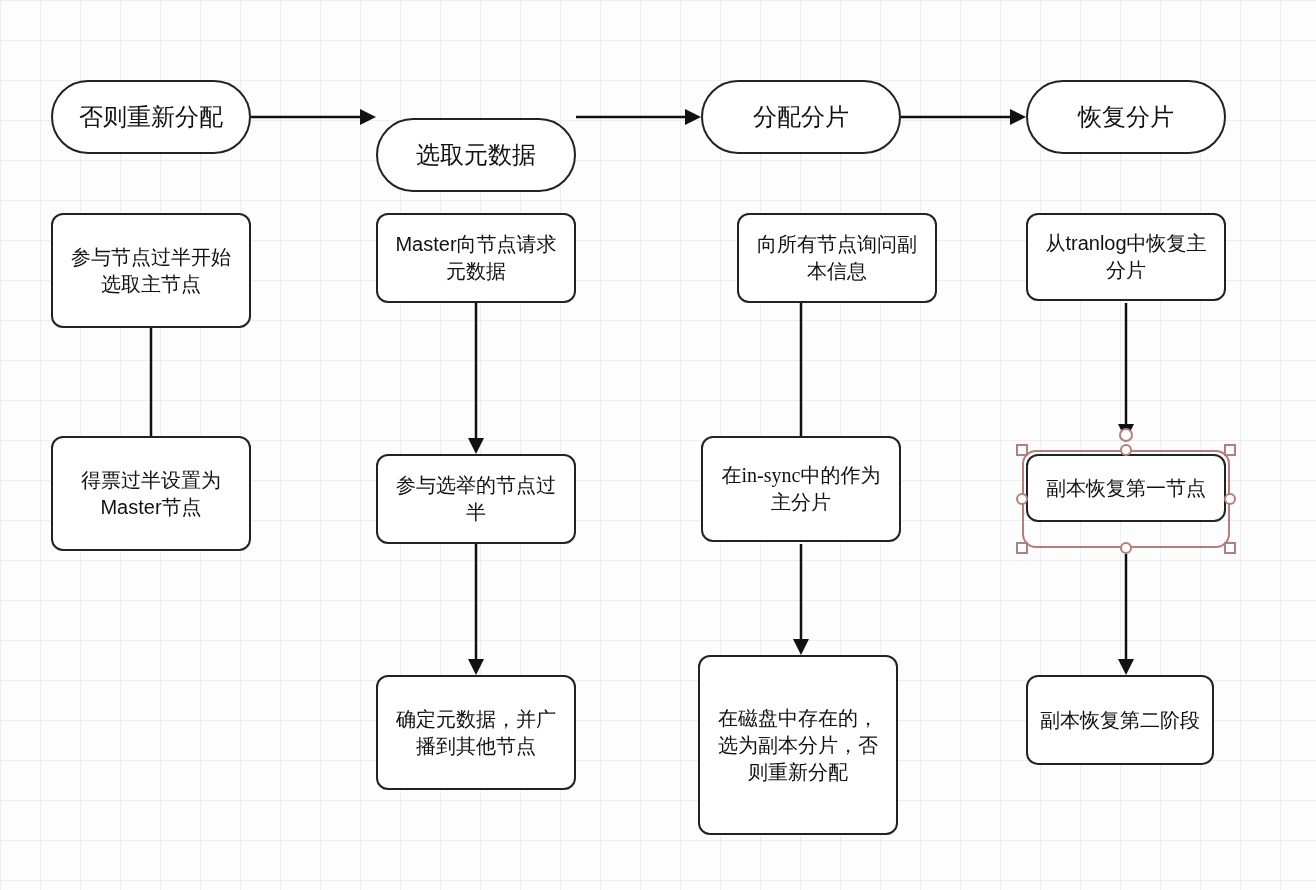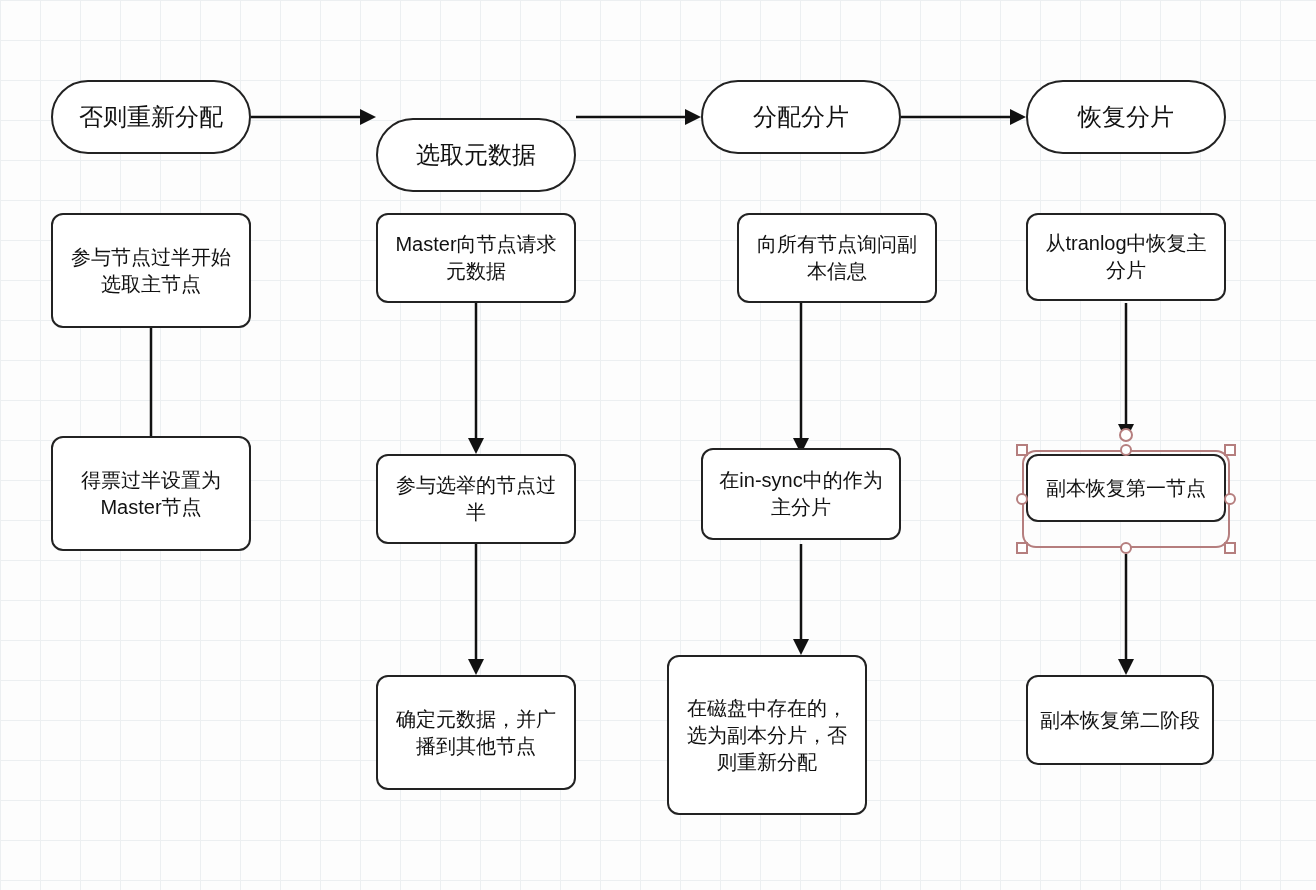--- a/index.html
+++ b/index.html
@@ -138,30 +138,30 @@
 
   <div class="node" style="left:701px; top:213px; width:200px; height:90px;margin-left:36px;">
     <span>向所有节点询问副本信息</span>
   </div>
 
   <svg class="edge" style="left:0; top:0;" width="1316" height="890">
     <line x1="801" y1="303" x2="801" y2="438" stroke="#111" stroke-width="2.5"></line>
     <polygon points="801,454 793,438 809,438" fill="#111"></polygon>
   </svg>
 
-  <div class="node" style="left:701px; top:448px; width:200px; height:92px;">
+  <div class="node" style="left:701px; top:436px; width:200px; height:106px;font-family:Liberation Serif, serif;">
     <span>在in-sync中的作为主分片</span>
   </div>
 
   <svg class="edge" style="left:0; top:0;" width="1316" height="890">
     <line x1="801" y1="544" x2="801" y2="639" stroke="#111" stroke-width="2.5"></line>
     <polygon points="801,655 793,639 809,639" fill="#111"></polygon>
   </svg>
 
-  <div class="node" style="left:667px; top:655px; width:200px; height:160px;">
+  <div class="node" style="left:698px; top:655px; width:200px; height:180px;">
     <span>在磁盘中存在的，选为副本分片，否则重新分配</span>
   </div>
 
   <svg class="edge" style="left:0; top:0;" width="1316" height="890">
     <line x1="901" y1="117" x2="1010" y2="117" stroke="#111" stroke-width="2.5"></line>
     <polygon points="1026,117 1010,109 1010,125" fill="#111"></polygon>
   </svg>
 
   <div class="node header" style="left:1026px; top:80px; width:200px; height:74px;">
     <span>恢复分片</span>

